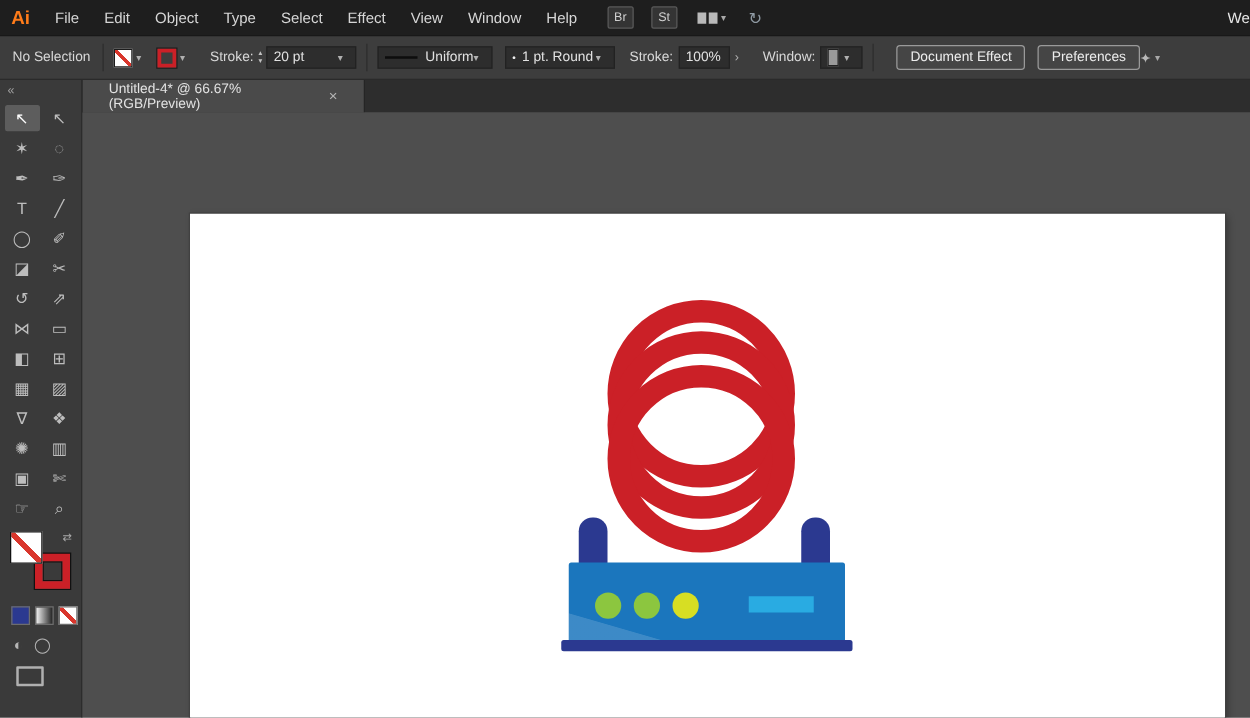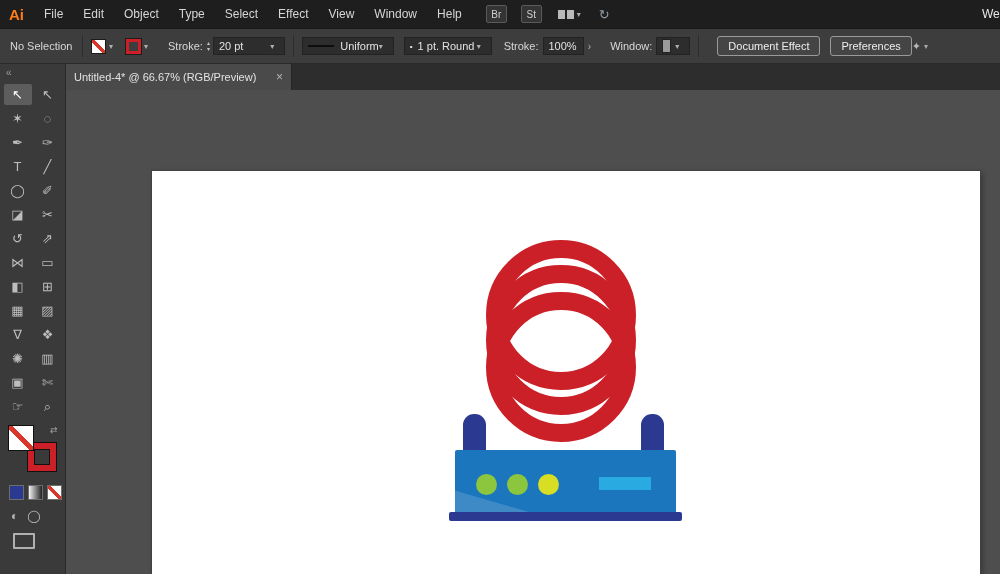--- a/index.html
+++ b/index.html
@@ -66,21 +66,21 @@
   }
   .cb-right{margin-left:auto;margin-right:72px;display:flex;align-items:center;color:#b8b8b8;}
   
   .tabbar{
     position:absolute;left:0;top:64px;width:1000px;height:26px;
     background:#2d2d2d;display:flex;align-items:flex-end;
   }
   .doc-tab{
     margin-left:66px;height:26px;width:226px;box-sizing:border-box;
     background:#4a4a4a;border-right:1px solid #252525;
-    display:flex;align-items:center;padding:0 8px;
+    display:flex;align-items:center;padding:0 21px;
     color:#e3e3e3;font-size:11px;justify-content:space-between;
   }
   .tab-close{margin-left:auto;color:#b5b5b5;font-size:12px;cursor:pointer;}
   
   .toolbar{
     position:absolute;left:0;top:64px;bottom:0;width:66px;
     background:#3a3a3a;border-right:1px solid #292929;box-sizing:border-box;
   }
   .tb-collapse{color:#9d9d9d;font-size:10px;padding:3px 0 2px 6px;cursor:pointer;}
   .tools-grid{

